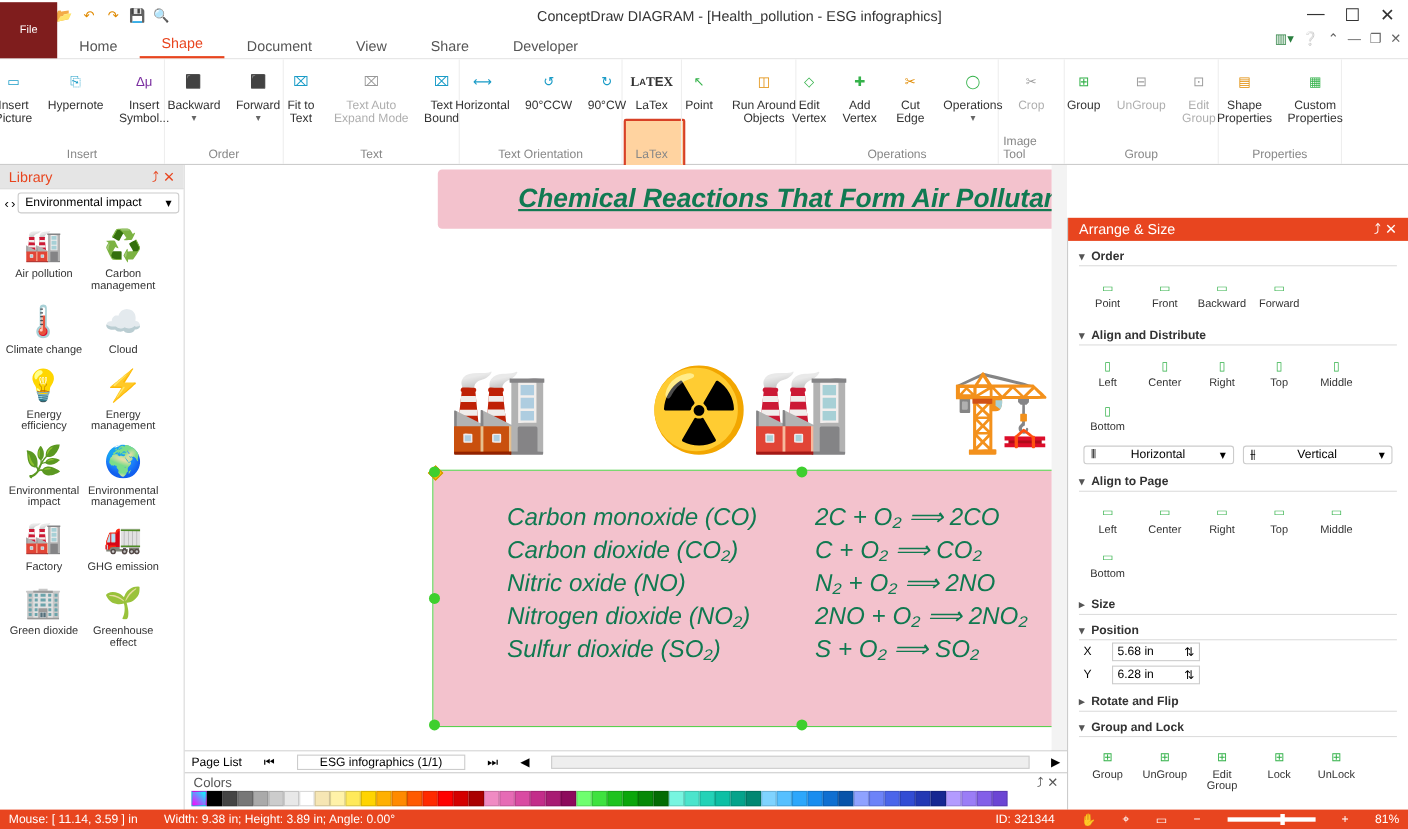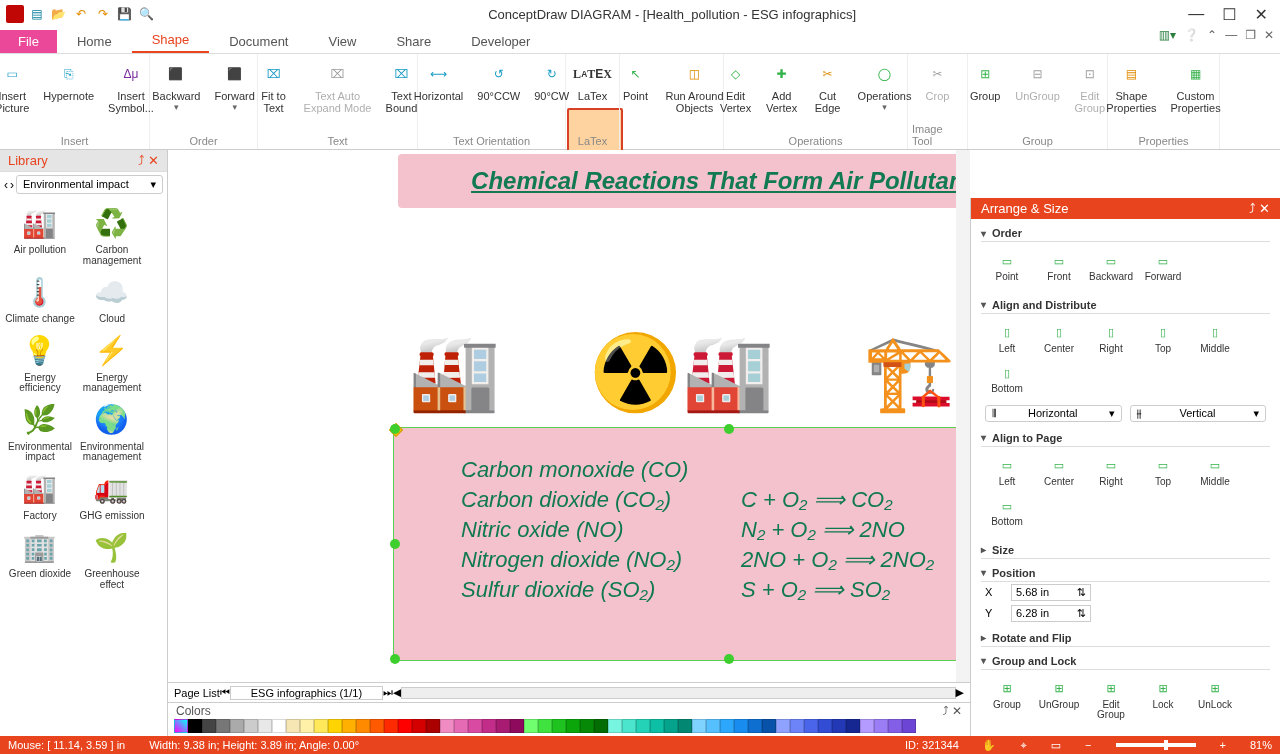--- a/index.html
+++ b/index.html
@@ -3,21 +3,21 @@
 <meta charset="utf-8">
 <style>
   * { box-sizing: border-box; font-family: "Segoe UI", Tahoma, sans-serif; }
   body { margin:0; background:#fff; font-size:12px; user-select:none; overflow:hidden;}
   .titlebar { height:28px; display:flex; align-items:center; padding:0 6px; background:#fff;}
   .titlebar .qat { display:flex; gap:4px; }
   .titlebar .qat .q { width:18px; height:18px; display:flex; align-items:center; justify-content:center; border-radius:2px;}
   .titlebar .title { flex:1; text-align:center; color:#333; font-size:13px;}
   .winbtns { display:flex; gap:18px; font-size:16px; color:#333; padding-right:6px;}
   .menubar { height:26px; display:flex; align-items:flex-end; border-bottom:1px solid #ddd; padding:0;}
-  .filebtn { background:#ec4899; color:#fff; padding:4px 18px; font-size:13px; }
+  .filebtn { background:#7f1d1d; color:#fff; padding:20px 18px; font-size:10px; }
   .tab { padding:4px 20px; font-size:13px; color:#555;}
   .tab.active { color:#e8451f; border-bottom:2px solid #e8451f; background:#fff;}
   .ribbon { height:96px; background:#fff; border-bottom:1px solid #ccc; display:flex; position:relative;}
   .rgroup { border-right:1px solid #eee; display:flex; flex-direction:column; align-items:center; padding:2px 4px 0 4px;}
   .rrow { display:flex; gap:2px; flex:1; }
   .rbtn { display:flex; flex-direction:column; align-items:center; justify-content:flex-start; padding:2px 6px; min-width:44px;}
   .rbtn .ic { width:28px; height:32px; display:flex; align-items:center; justify-content:center;}
   .rbtn .lbl { font-size:11px; color:#333; text-align:center; line-height:1.1; white-space:pre;}
   .rgroup .grplbl { font-size:11px; color:#888; padding-bottom:2px;}
   .main { position:absolute; top:150px; bottom:18px; left:0; right:0; display:flex;}
@@ -37,21 +37,21 @@
   .icons3 { position:absolute; left:240px; top:86px; width:640px; height:180px; display:flex; justify-content:space-between; align-items:flex-end; color:#6a5a8a; font-size:74px;}
   .formulabox { position:absolute; left:226px; top:278px; width:670px; height:232px; background:#f3c2cd; border:1px dashed transparent; outline:1px solid #5bcf4f; }
   .handle { position:absolute; width:10px; height:10px; background:#3ecf2e; border-radius:50%;}
   .formulabox .h1{ left:-5px; top:-5px;} .formulabox .h2{ left:50%; top:-5px; margin-left:-5px;}
   .formulabox .h4{ left:-5px; top:50%; margin-top:-5px;}
   .formulabox .h6{ left:-5px; bottom:-5px;} .formulabox .h7{ left:50%; bottom:-5px; margin-left:-5px;}
   .rot { position:absolute; left:-4px; top:-4px; width:10px; height:10px; background:#ffbf00; border:1px solid #c99400; transform:rotate(45deg);}
   .formulas { padding:24px 66px; color:#107950; font-style:italic; font-size:22px; font-family:"Georgia",serif;}
   .formulas .line { display:flex; margin:4px 0;}
   .formulas .name { width:280px;}
-  .pagetabs { height:20px; background:#fff; border-top:1px solid #ccc; display:flex; align-items:center; font-size:11px; padding:0 6px; gap:0;}
+  .pagetabs { height:20px; background:#fff; border-top:1px solid #ccc; display:flex; align-items:center; font-size:11px; padding:0 6px; gap:20px;}
   .colorbar { height:34px; border-top:1px solid #ccc; background:#fff; display:flex; flex-direction:column;}
   .colorbar .hdr { display:flex; justify-content:space-between; padding:1px 8px; color:#555;}
   .swatches { display:flex; padding:0 6px; gap:0;}
   .sw { width:14px; height:14px; border:1px solid rgba(0,0,0,.15);}
   .rightpanel { width:310px; border-left:1px solid #ccc; display:flex; flex-direction:column; background:#fff;margin-top:48px;}
   .rp-hdr { background:#e8451f; color:#fff; padding:3px 10px; font-size:13px; display:flex; justify-content:space-between;}
   .rp-body { flex:1; overflow:auto; padding:6px 10px; font-size:11px;}
   .sect { margin-bottom:6px;}
   .sect .shead { display:flex; align-items:center; font-weight:700; color:#333; border-bottom:1px solid #ddd; padding:2px 0;}
   .sect .shead::before { content:"▾"; margin-right:6px; font-size:10px; color:#555;}
@@ -372,20 +372,21 @@
       <div class="formulabox">
         <div class="rot"></div>
         <div class="handle h1"></div>
           <div class="handle h2"></div>
         <div class="handle h4"></div>
         <div class="handle h6"></div>
           <div class="handle h7"></div>
         <div class="formulas" id="formulas">
             <div class="line">
               <div class="name">Carbon monoxide (CO)</div>
+              <div>2C + O₂ ⟹ 2CO</div>
             </div>
             <div class="line">
               <div class="name">Carbon dioxide (CO₂)</div>
               <div>C + O₂ ⟹ CO₂</div>
             </div>
             <div class="line">
               <div class="name">Nitric oxide (NO)</div>
               <div>N₂ + O₂ ⟹ 2NO</div>
             </div>
             <div class="line">

